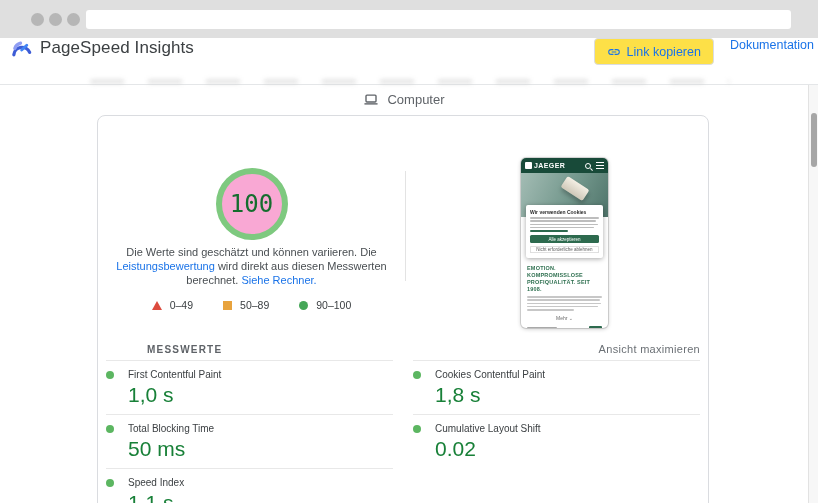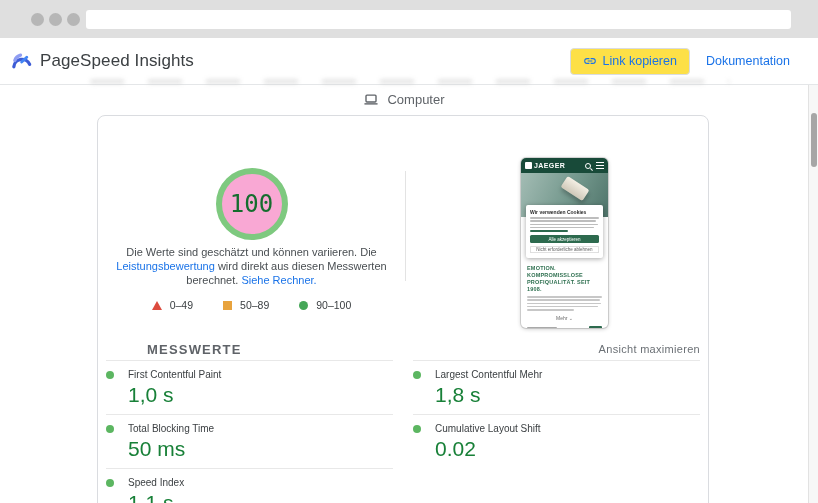--- a/index.html
+++ b/index.html
@@ -14,21 +14,21 @@
   .dots { position:absolute; left:31px; top:13px; display:flex; gap:5px; }
   .dot { width:13px; height:13px; border-radius:50%; background:#b6b6b6; }
   .addr {
     position:absolute; left:86px; top:10px; width:705px; height:19px;
     background:#fff; border:none; border-radius:3px; outline:none;
     font-size:11px; padding:0 8px; color:#333;
   }
   
   .app-header {
     position:absolute; top:38px; left:0; width:818px; height:47px; background:#fff;
-    border-bottom:1px solid #e4e6e8; display:flex; align-items:center; padding:0 28px 0 10px;
+    border-bottom:1px solid #e4e6e8; display:flex; align-items:flex-start; padding:0 4px 0 10px;
   }
   .logo { width:23px; height:23px; flex:0 0 auto; }
   .app-title { font-size:17px; color:#3c4043; margin-left:7px; letter-spacing:.1px; }
   .header-spacer { flex:1; }
   .copy-btn {
     display:flex; align-items:center; gap:6px; background:#fde047;
     border:1px solid #dadce0; border-radius:4px; height:27px; padding:0 12px;
     color:#1a73e8; font-size:12.5px; font-family:inherit; cursor:pointer;
   }
   .doc-link { color:#1a73e8; font-size:12.5px; text-decoration:none; margin-left:16px; cursor:pointer; }
@@ -113,21 +113,21 @@
   .t-para i:nth-child(5){width:62%;}
   .t-mehr { margin-top:4px; text-align:center; font-size:5px; color:#6b6b6b; }
   .t-footer { position:absolute; left:0; right:0; top:55px; margin-top:4px; display:flex; align-items:center; justify-content:space-between; }
   .t-footer { position:static; margin-top:5px; }
   .t-f-text { width:30px; height:2px; background:#a9a9a9; border-radius:1px; }
   .t-f-btn { width:13px; height:4.5px; background:#2d6a4e; border-radius:1px; }
   
   .metrics-head {
     margin:0 8px; height:22px; display:flex; align-items:center; justify-content:space-between;
   }
-  .mh-title { font-size:13px; font-weight:bold; letter-spacing:1.2px; color:#5f6368;padding-left:41px; }
+  .mh-title { font-size:10px; font-weight:bold; letter-spacing:1.2px; color:#5f6368;padding-left:41px; }
   .mh-expand { font-size:11px; color:#6b7075; letter-spacing:.3px; text-decoration:none; cursor:pointer; }
   .metrics-grid {
     margin:0 8px; display:grid; grid-template-columns:1fr 1fr; column-gap:20px;
   }
   .metric { border-top:1px solid #e8e8e8; padding:8px 0 7px; }
   .m-label { display:flex; align-items:center; gap:14px; font-size:10px; font-weight:500; color:#3c4043; }
   .m-dot { width:8px; height:8px; border-radius:50%; background:#5cb661; flex:0 0 auto; }
   .m-value { margin:3px 0 0 22px; font-size:21px; color:#188038; }
   
   .scroll-track {
@@ -258,21 +258,21 @@
     <div class="metric">
       <div class="m-label">
         <span class="m-dot"></span>
         <span>First Contentful Paint</span>
       </div>
       <div class="m-value">1,0 s</div>
     </div>
     <div class="metric">
       <div class="m-label">
         <span class="m-dot"></span>
-        <span>Largest Contentful Mehr</span>
+        <span>Cookies Contentful Paint</span>
       </div>
       <div class="m-value">1,8 s</div>
     </div>
     <div class="metric">
       <div class="m-label">
         <span class="m-dot"></span>
         <span>Total Blocking Time</span>
       </div>
       <div class="m-value">50 ms</div>
     </div>

